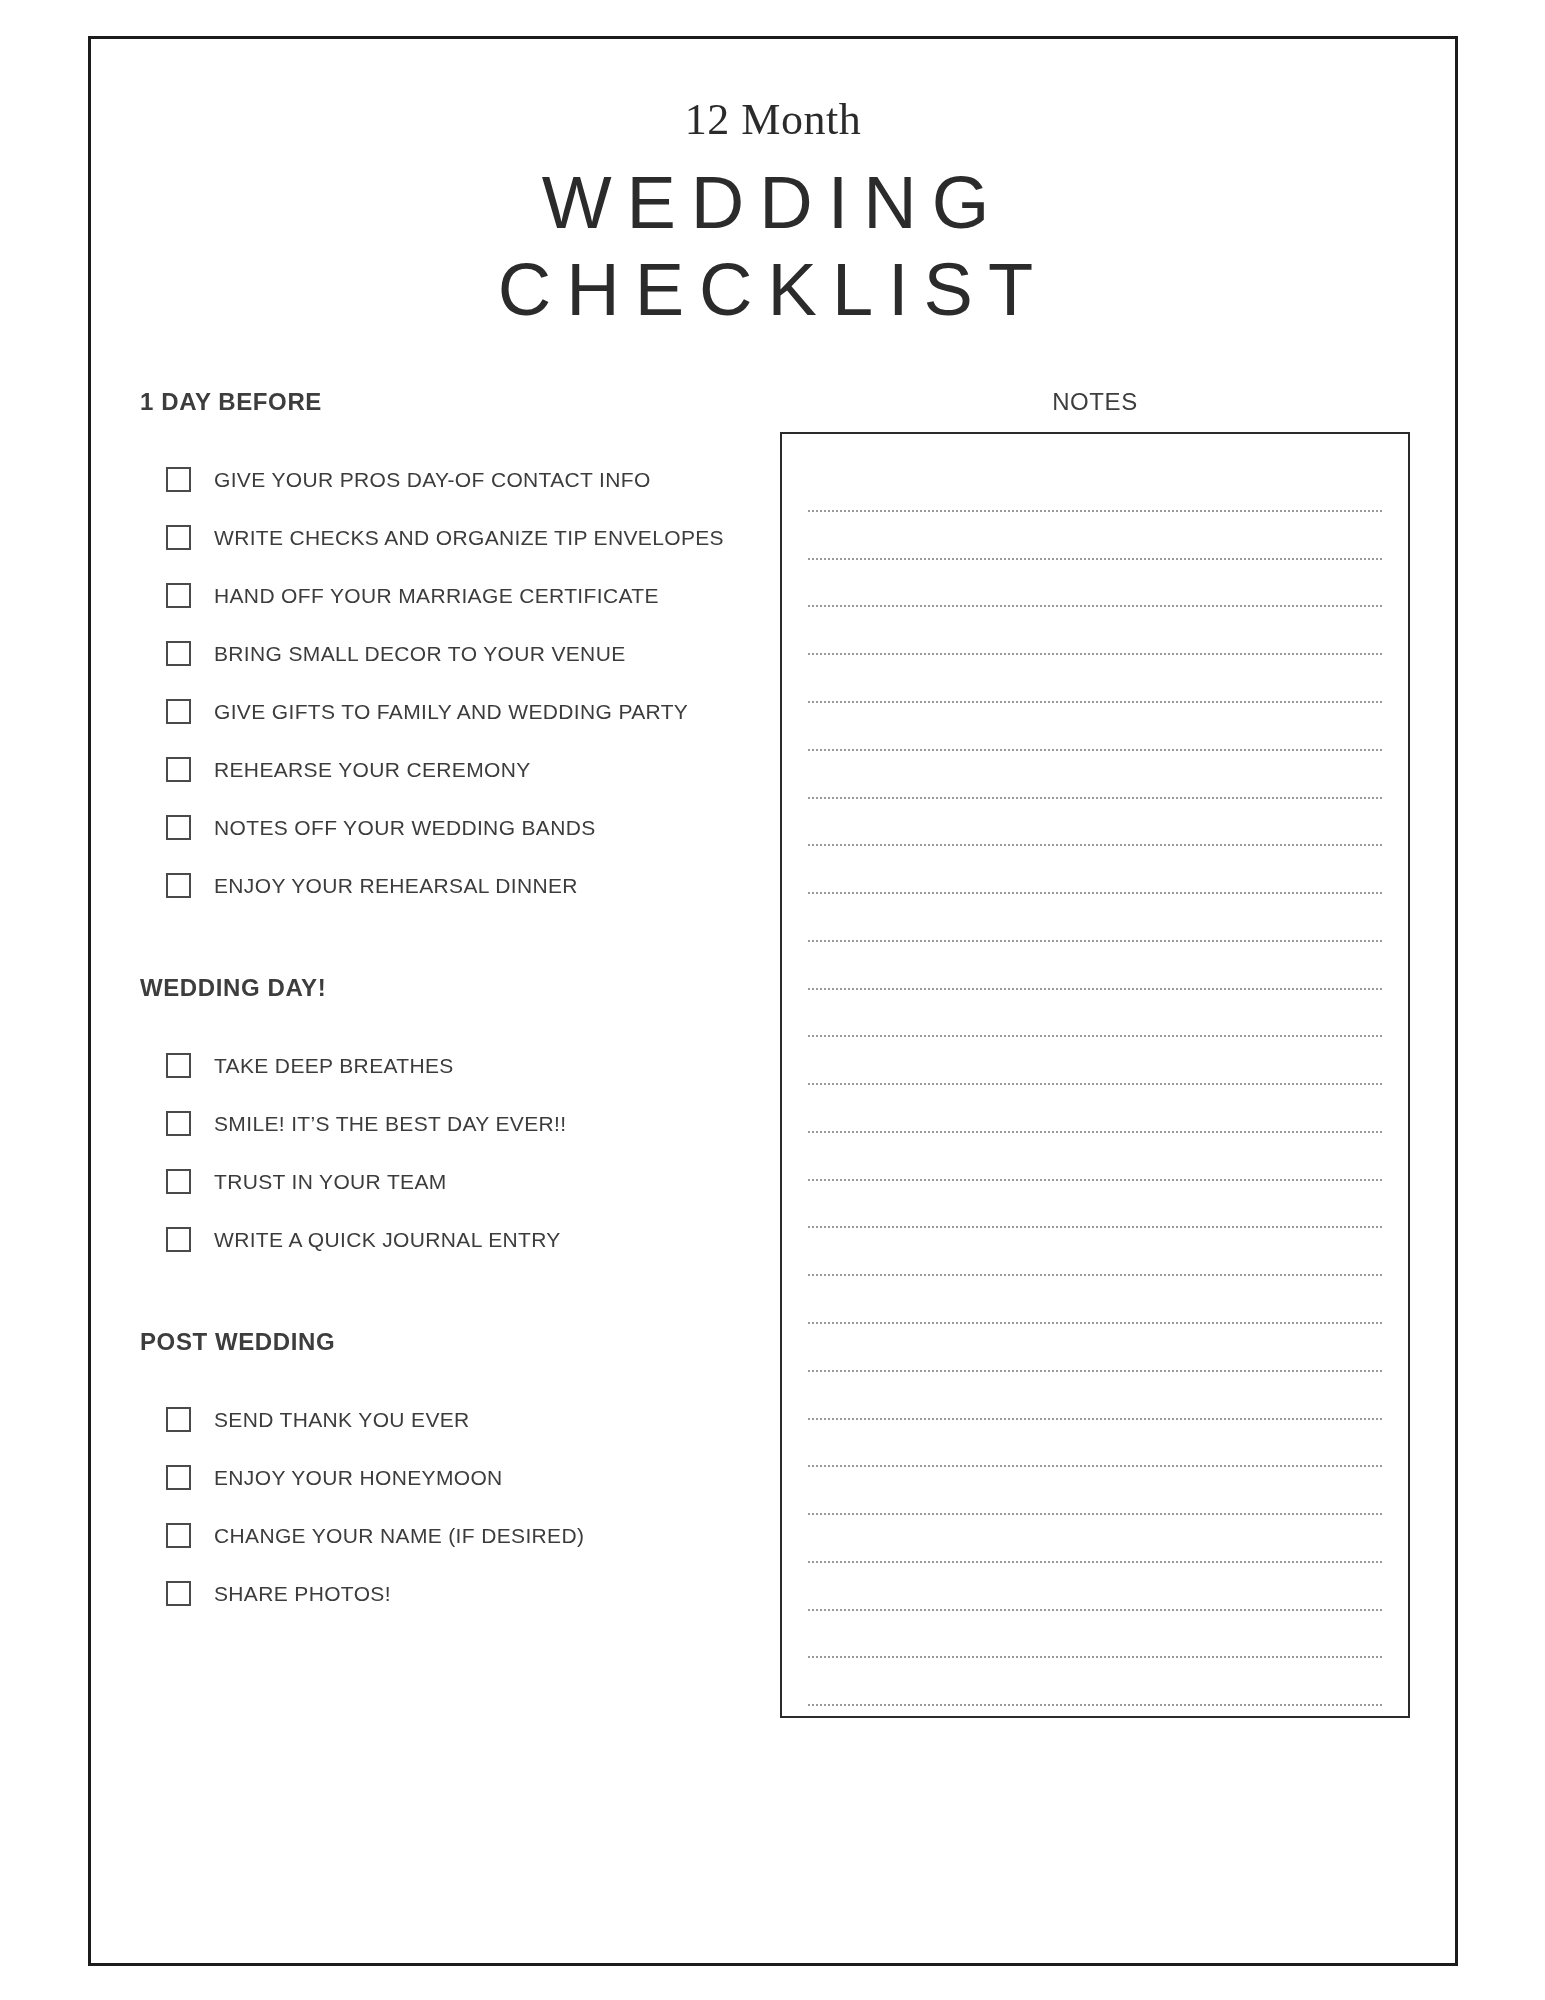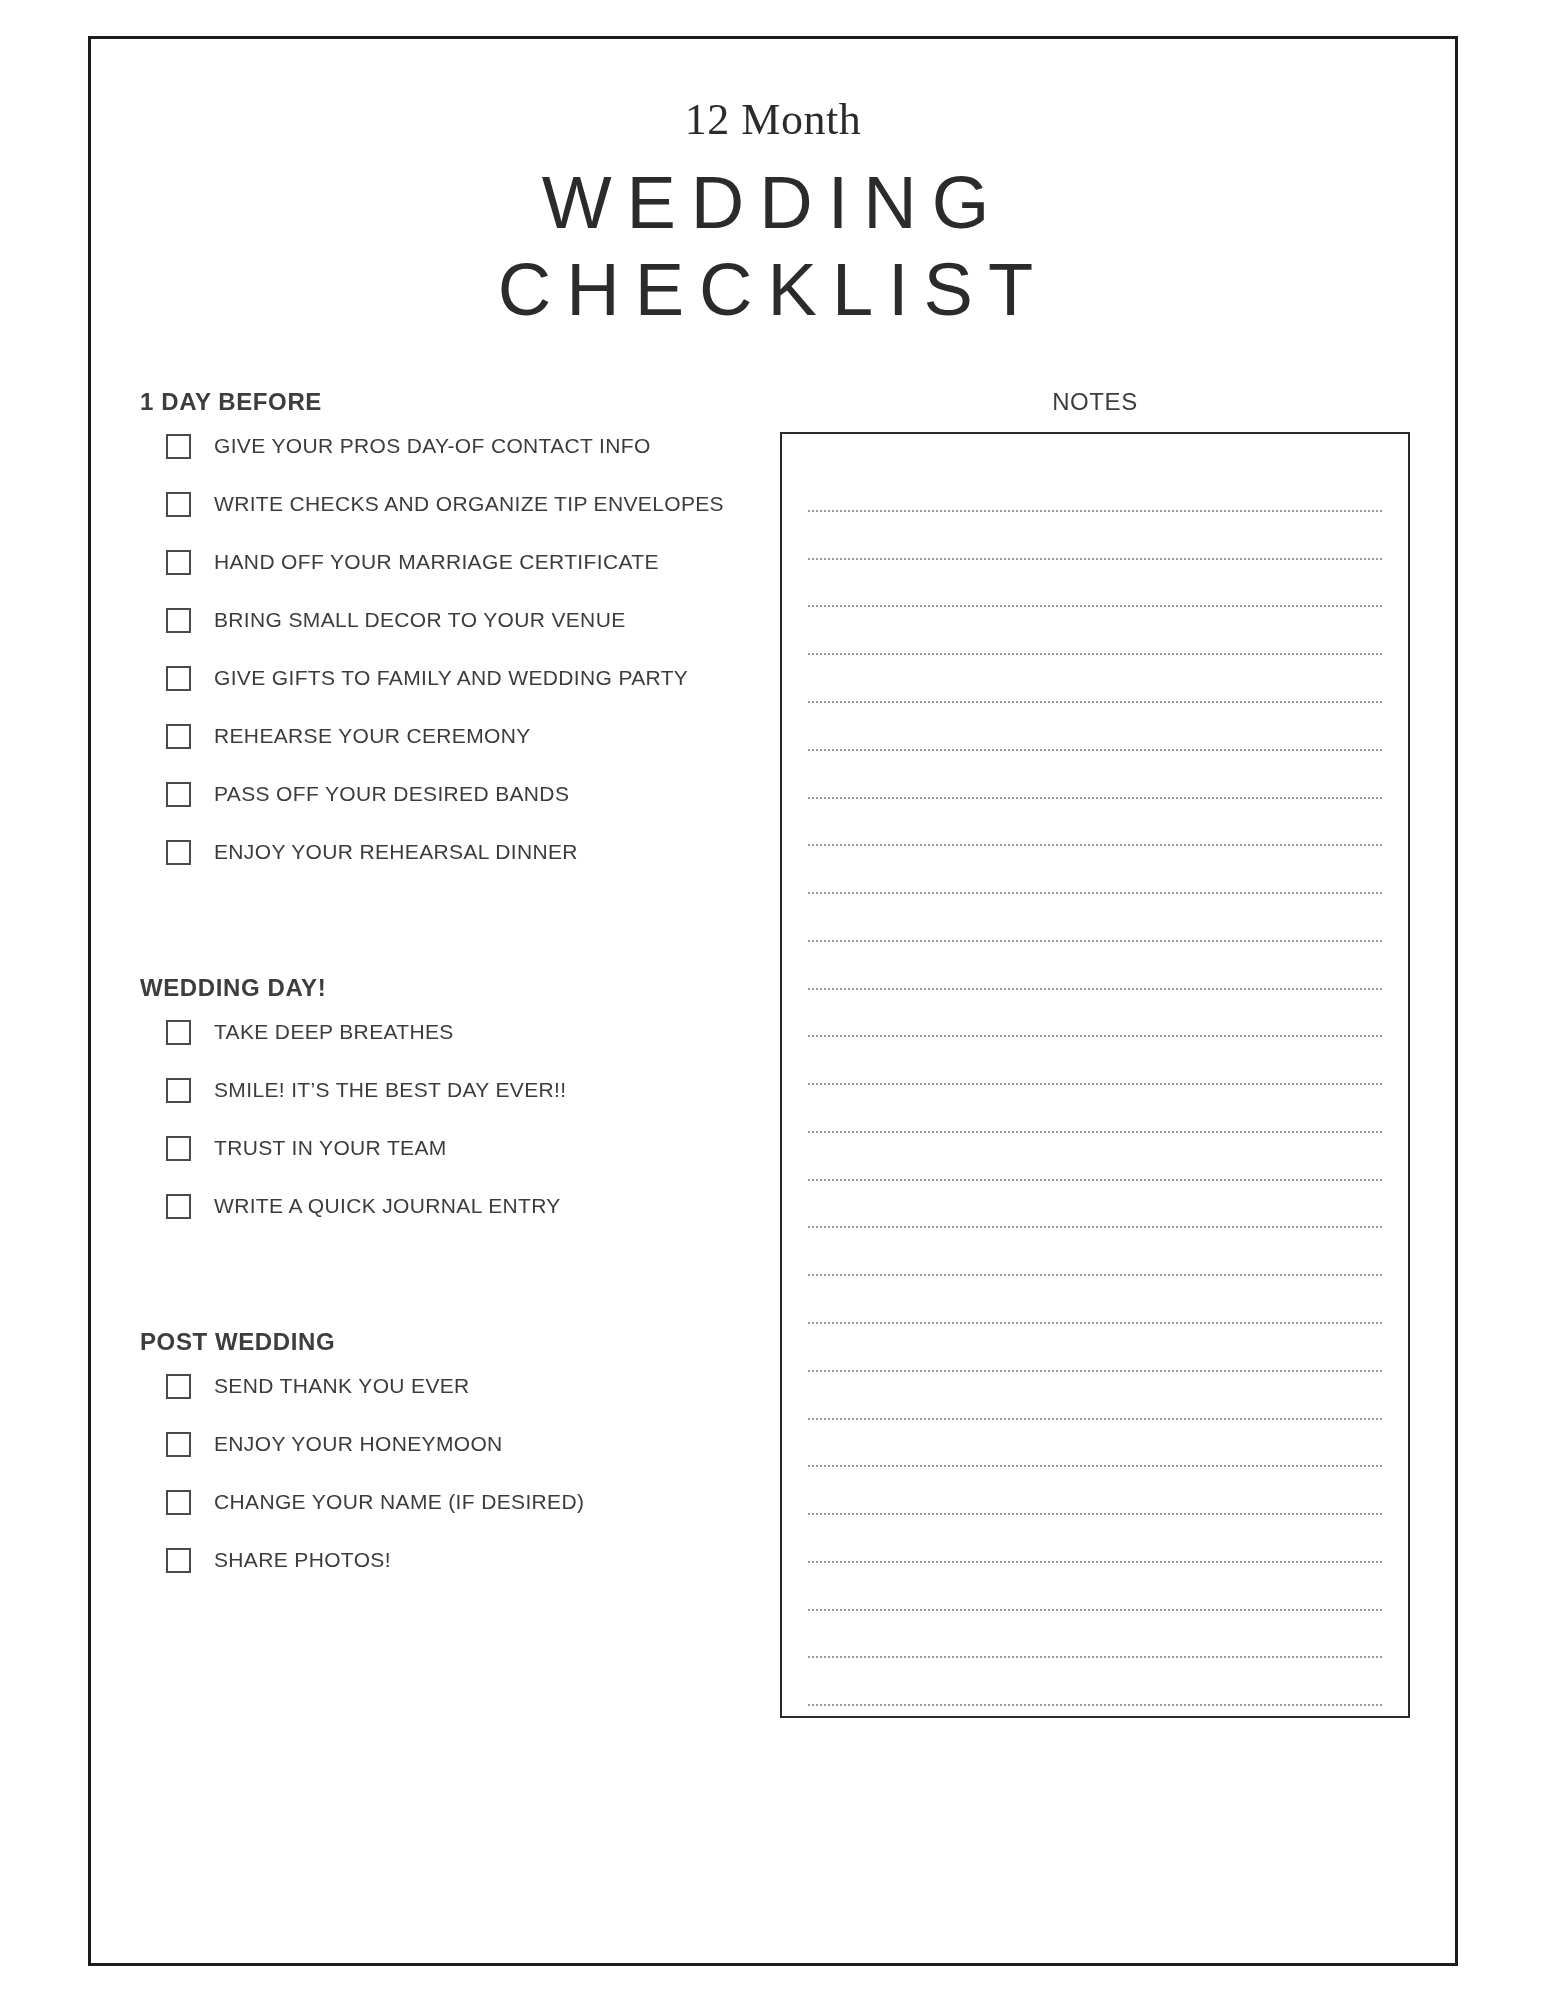--- a/index.html
+++ b/index.html
@@ -89,21 +89,21 @@
     margin-top: 76px;
   }
 
   ul.check-list {
     list-style: none;
     margin: 0;
     padding: 0;
   }
   ul.check-list li {
     display: flex;
-    align-items: flex-start;
+    align-items: flex-end;
     height: 58px;
   }
   .checkbox {
     width: 25px;
     height: 25px;
     border: 2px solid #4a4a4a;
     flex: 0 0 25px;
     margin-left: 26px;
     background: #fff;
   }
@@ -178,21 +178,21 @@
             <li>
               <span class="checkbox"></span>
               <span class="item-label">GIVE GIFTS TO FAMILY AND WEDDING PARTY</span>
             </li>
             <li>
               <span class="checkbox"></span>
               <span class="item-label">REHEARSE YOUR CEREMONY</span>
             </li>
             <li>
               <span class="checkbox"></span>
-              <span class="item-label">PASS OFF YOUR DESIRED BANDS</span>
+              <span class="item-label">NOTES OFF YOUR WEDDING BANDS</span>
             </li>
             <li>
               <span class="checkbox"></span>
               <span class="item-label">ENJOY YOUR REHEARSAL DINNER</span>
             </li>
           </ul>
         </div>
 
         <div class="section">
           <div class="section-heading">WEDDING DAY!</div>

